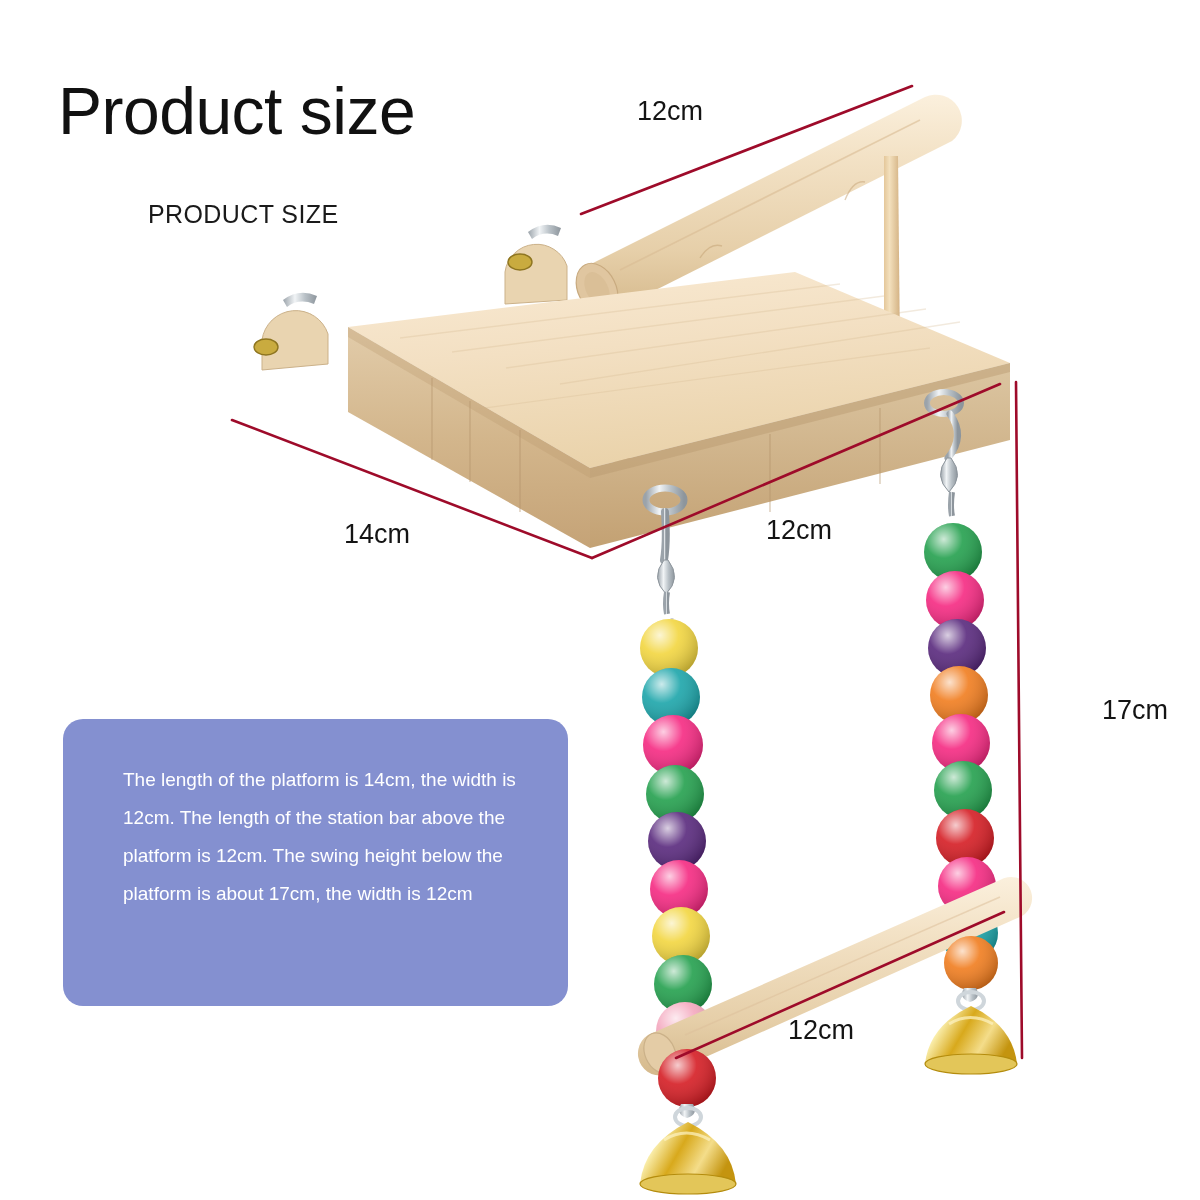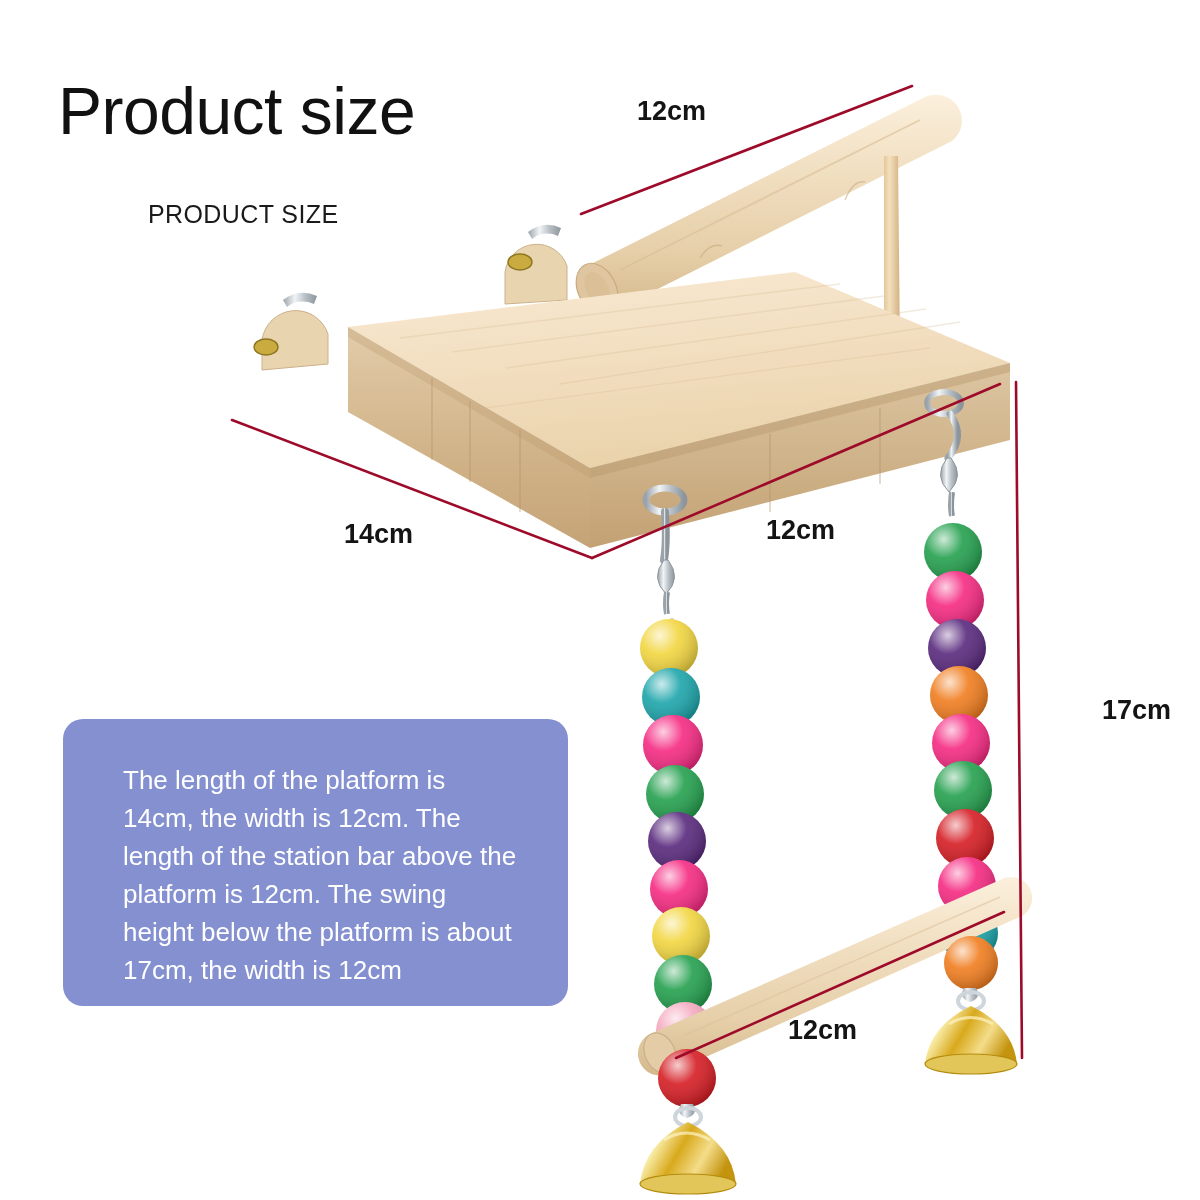--- a/index.html
+++ b/index.html
@@ -42,32 +42,32 @@
     position: absolute;
     left: 63px; top: 719px;
     width: 505px; height: 287px;
     background: #8490d0;
     border-radius: 20px;
   }
   #desc-text {
     position: absolute;
     left: 60px; top: 42px;
     width: 400px;
-    font-size: 26px;
+    font-size: 19px;
     line-height: 38px;
     color: #ffffff;
     font-weight: 400;
   }
 
   
   .dim-label {
     position: absolute;
     font-size: 27px;
     color: #141414;
-    font-weight: 700;
+    font-weight: 400;
     white-space: nowrap;
   }
   #dim-top    { left: 637px; top: 96px; }
   #dim-left   { left: 344px; top: 519px; }
   #dim-mid    { left: 766px; top: 515px; }
   #dim-right  { left: 1054px; top: 695px; margin-left: 48px; }
   #dim-bottom { left: 788px; top: 1015px; }
 
   
   #photo { position: absolute; left: 0; top: 0; width: 1200px; height: 1200px; }

